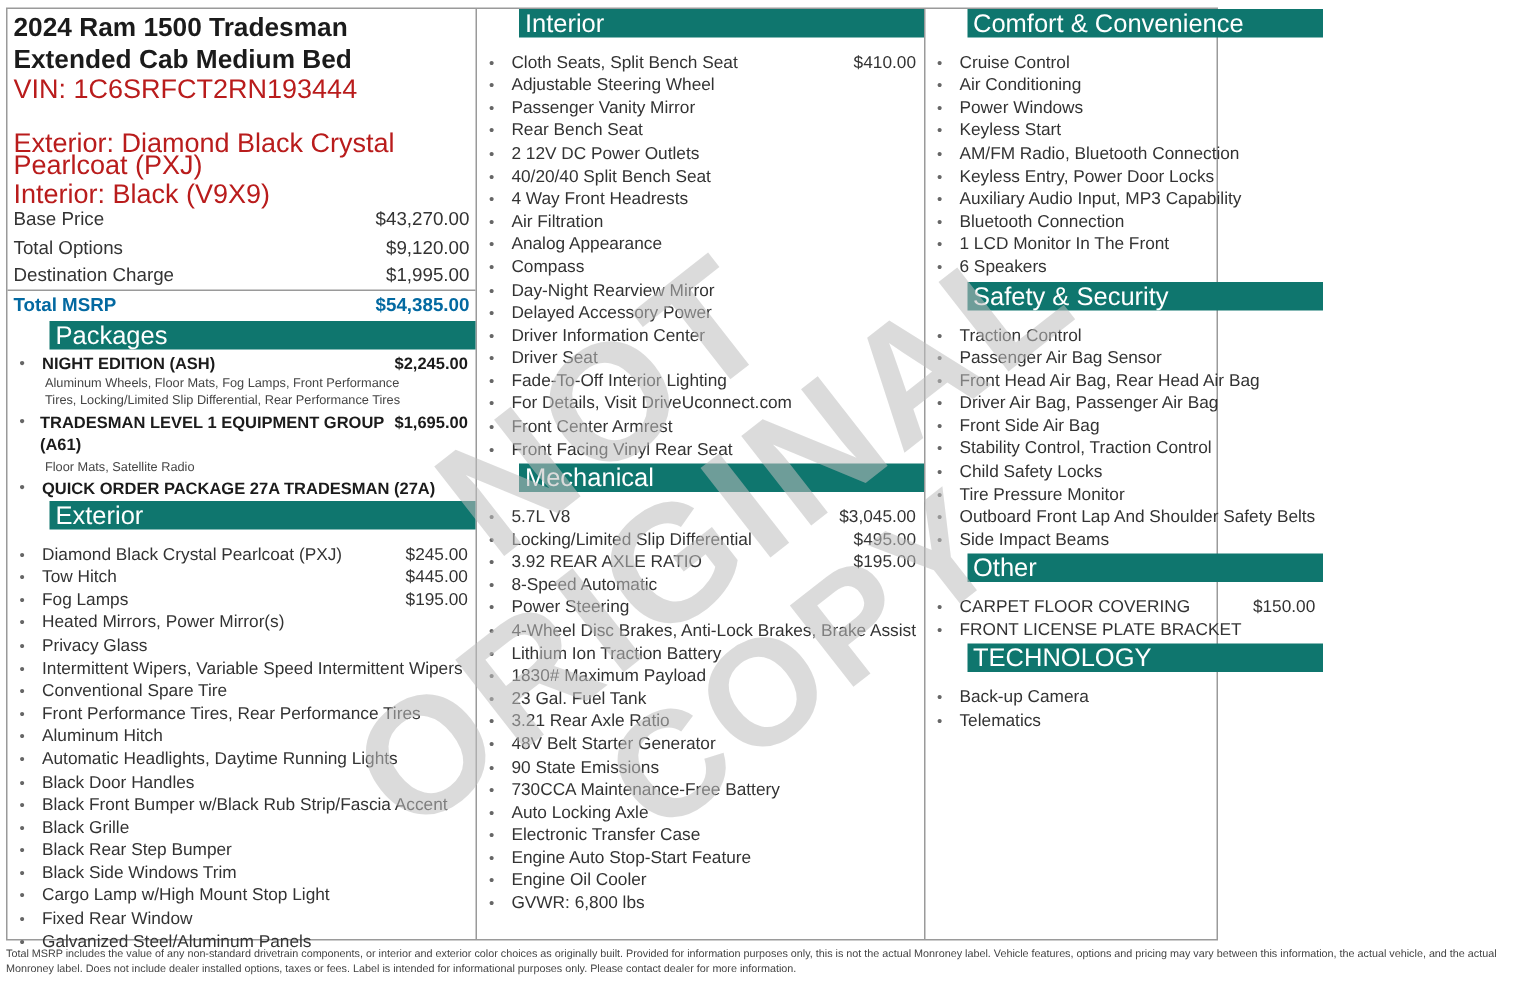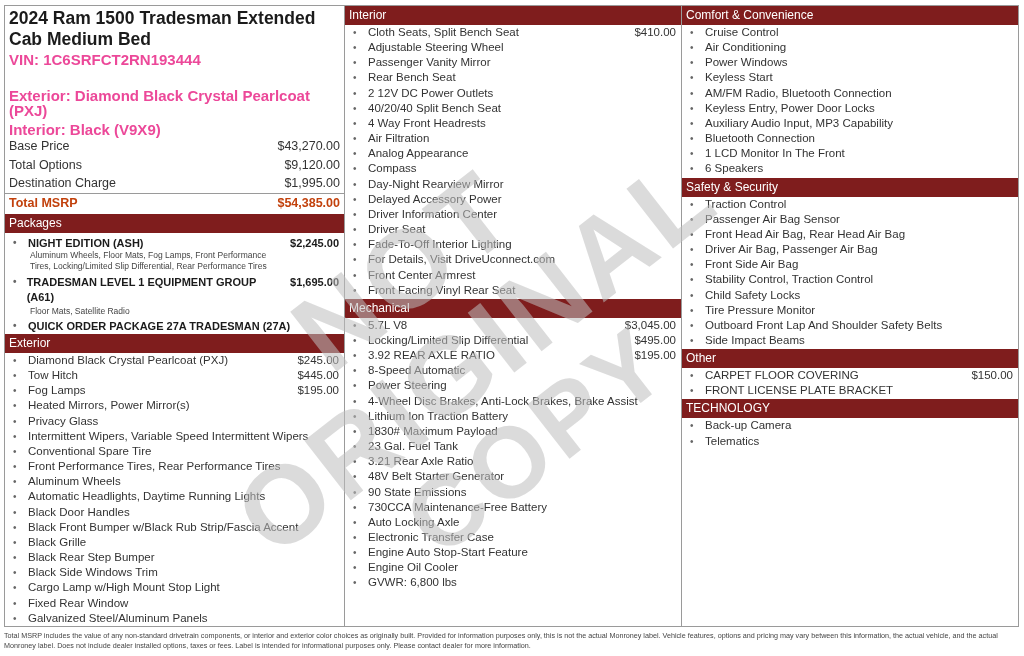--- a/index.html
+++ b/index.html
@@ -1,42 +1,42 @@
 <!DOCTYPE html>
 <html><head>
 <meta charset="utf-8">
 <style>
   html, body { margin:0; padding:0; }
   body {
     width:1024px; height:656px; background:#ffffff; position:relative; overflow:hidden;
     font-family:"Liberation Sans", "DejaVu Sans", sans-serif; color:#222;
   }
   .sheet {
-    position:absolute; left:4px; top:5px; width:1015px; height:622px;
+    position:absolute; left:4px; top:5px; width:808px; height:622px;
     border:1px solid #9a9a9a; display:flex; box-sizing:border-box;
   }
   .col { position:relative; box-sizing:border-box; height:100%; }
   .col1 { width:340px; border-right:1px solid #9a9a9a; }
   .col2 { width:337px; border-right:1px solid #9a9a9a; }
   .col3 { width:336px; }
   .hdr {
-    background:#7f1d1d; color:#fff; font-size:12px; line-height:19px; height:19px;
-    padding-left:4px; white-space:nowrap;
+    background:#0f766e; color:#fff; font-size:17px; line-height:19px; height:19px;
+    padding-left:4px; white-space:nowrap;margin-left:28px;
   }
   .title {
     font-size:17.5px; font-weight:bold; line-height:21px; padding:2px 4px 0 4px; color:#1b1b1b;
   }
-  .meta { font-size:15px; line-height:15.5px; padding:0 4px; color:#ec4899;font-weight:bold; }
+  .meta { font-size:18px; line-height:15.5px; padding:0 4px; color:#b91c1c; }
   .price-row {
     display:flex; justify-content:space-between; font-size:12.5px; line-height:18.5px;
     padding:0 4px; color:#333;
   }
   .price-row.first { margin-top:0; }
-  .price-row.total { font-weight:bold; border-top:1px solid #9a9a9a; color:#c2410c; }
-  ul { list-style:none; margin:0; padding:0 0 1px 0; }
+  .price-row.total { font-weight:bold; border-top:1px solid #9a9a9a; color:#0369a1; }
+  ul { list-style:none; margin:0; padding:10px 0 1px 0; }
   li.item {
     display:flex; justify-content:space-between; font-size:11.5px; line-height:15.15px;
     padding:0 5px 0 8px; color:#333; white-space:nowrap;
   }
   .bullet { display:inline-block; width:15px; color:#666; font-size:10px; }
   .lbl { flex:1; }
   .pkg { padding:3px 5px 1px 8px; }
   .pkg-row { display:flex; justify-content:space-between; font-size:11px; font-weight:bold; line-height:14px; color:#1b1b1b; }
   .pkg-name { display:flex; }
   .pkg-desc { font-size:8.5px; line-height:11px; color:#444; padding-left:17px; width:250px; }
@@ -141,21 +141,21 @@
         </li>
         <li class="item">
           <span class="lbl"><span class="bullet">•</span><span>Conventional Spare Tire</span></span>
           <span></span>
         </li>
         <li class="item">
           <span class="lbl"><span class="bullet">•</span><span>Front Performance Tires, Rear Performance Tires</span></span>
           <span></span>
         </li>
         <li class="item">
-          <span class="lbl"><span class="bullet">•</span><span>Aluminum Wheels</span></span>
+          <span class="lbl"><span class="bullet">•</span><span>Aluminum Hitch</span></span>
           <span></span>
         </li>
         <li class="item">
           <span class="lbl"><span class="bullet">•</span><span>Automatic Headlights, Daytime Running Lights</span></span>
           <span></span>
         </li>
         <li class="item">
           <span class="lbl"><span class="bullet">•</span><span>Black Door Handles</span></span>
           <span></span>
         </li>

